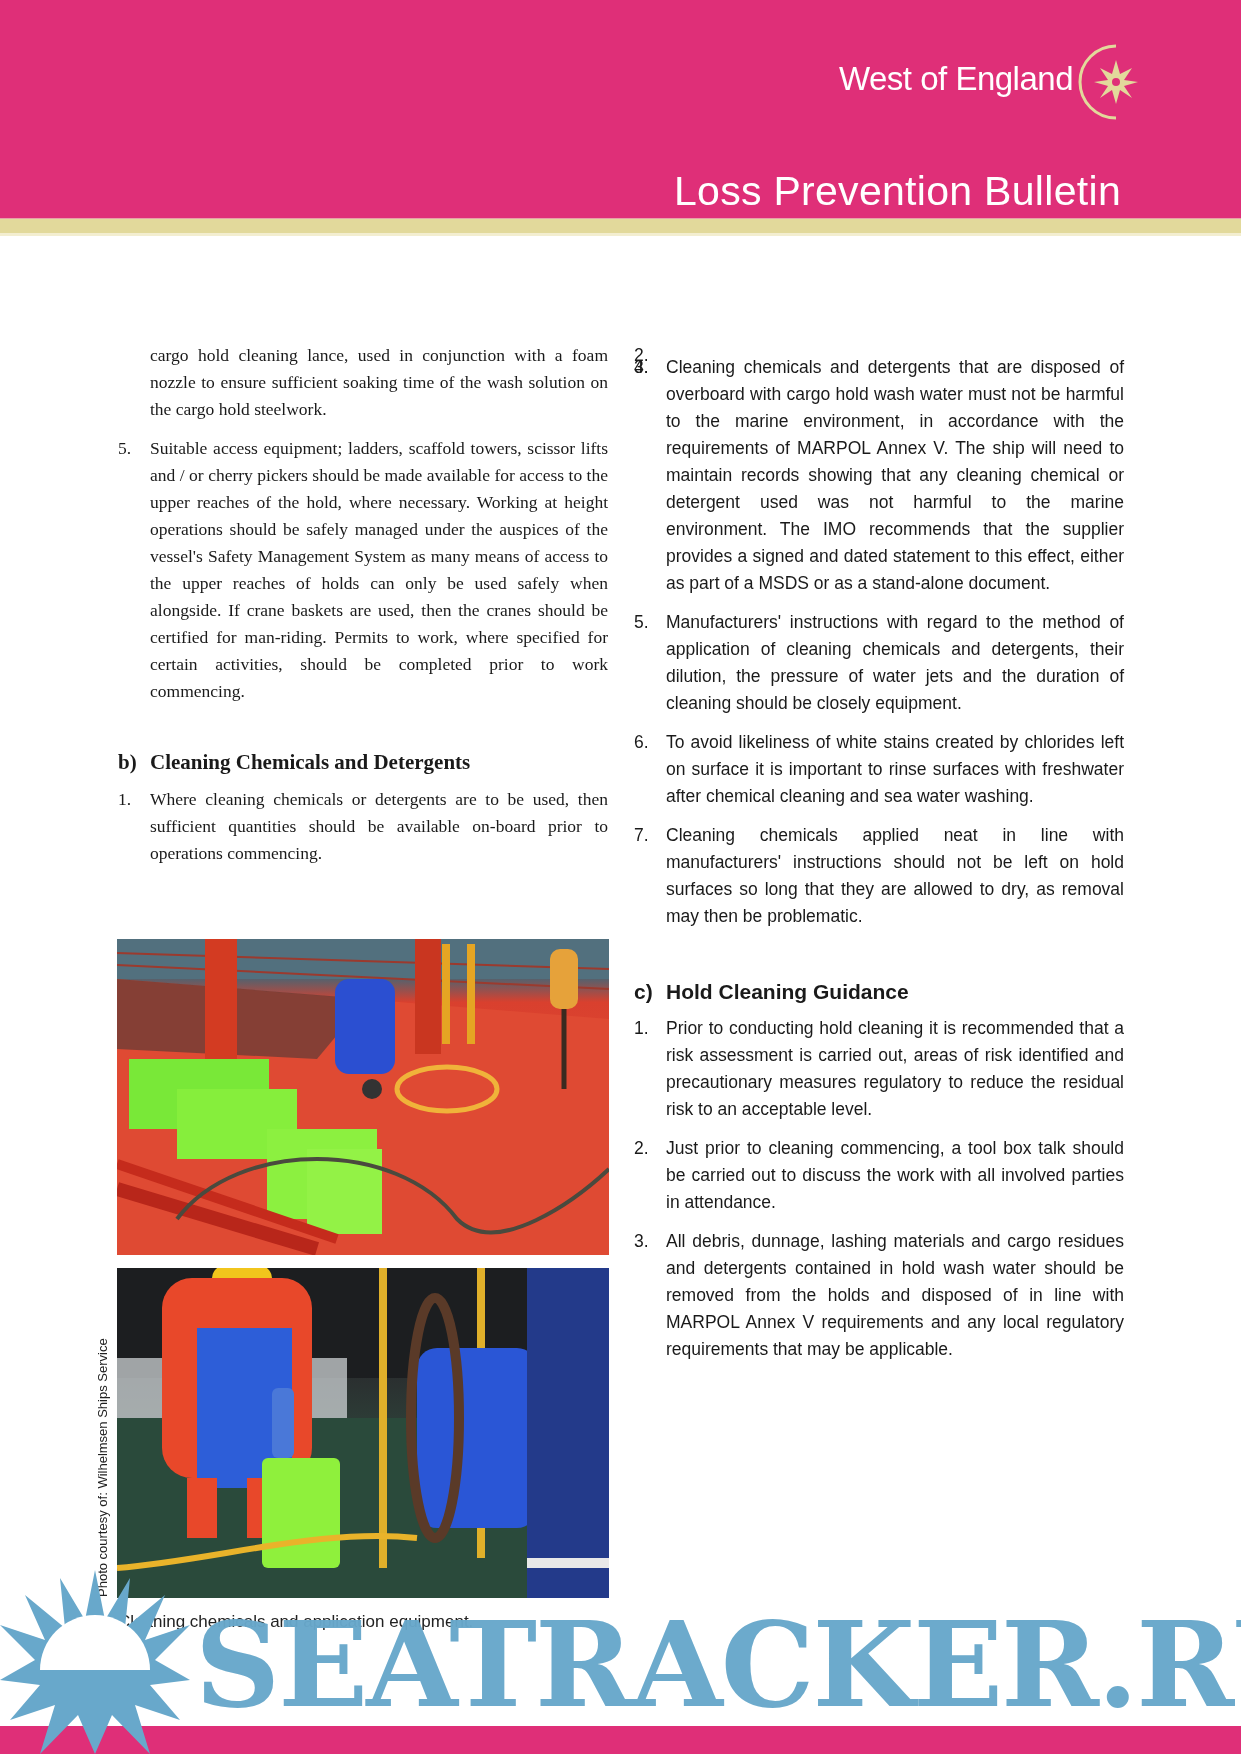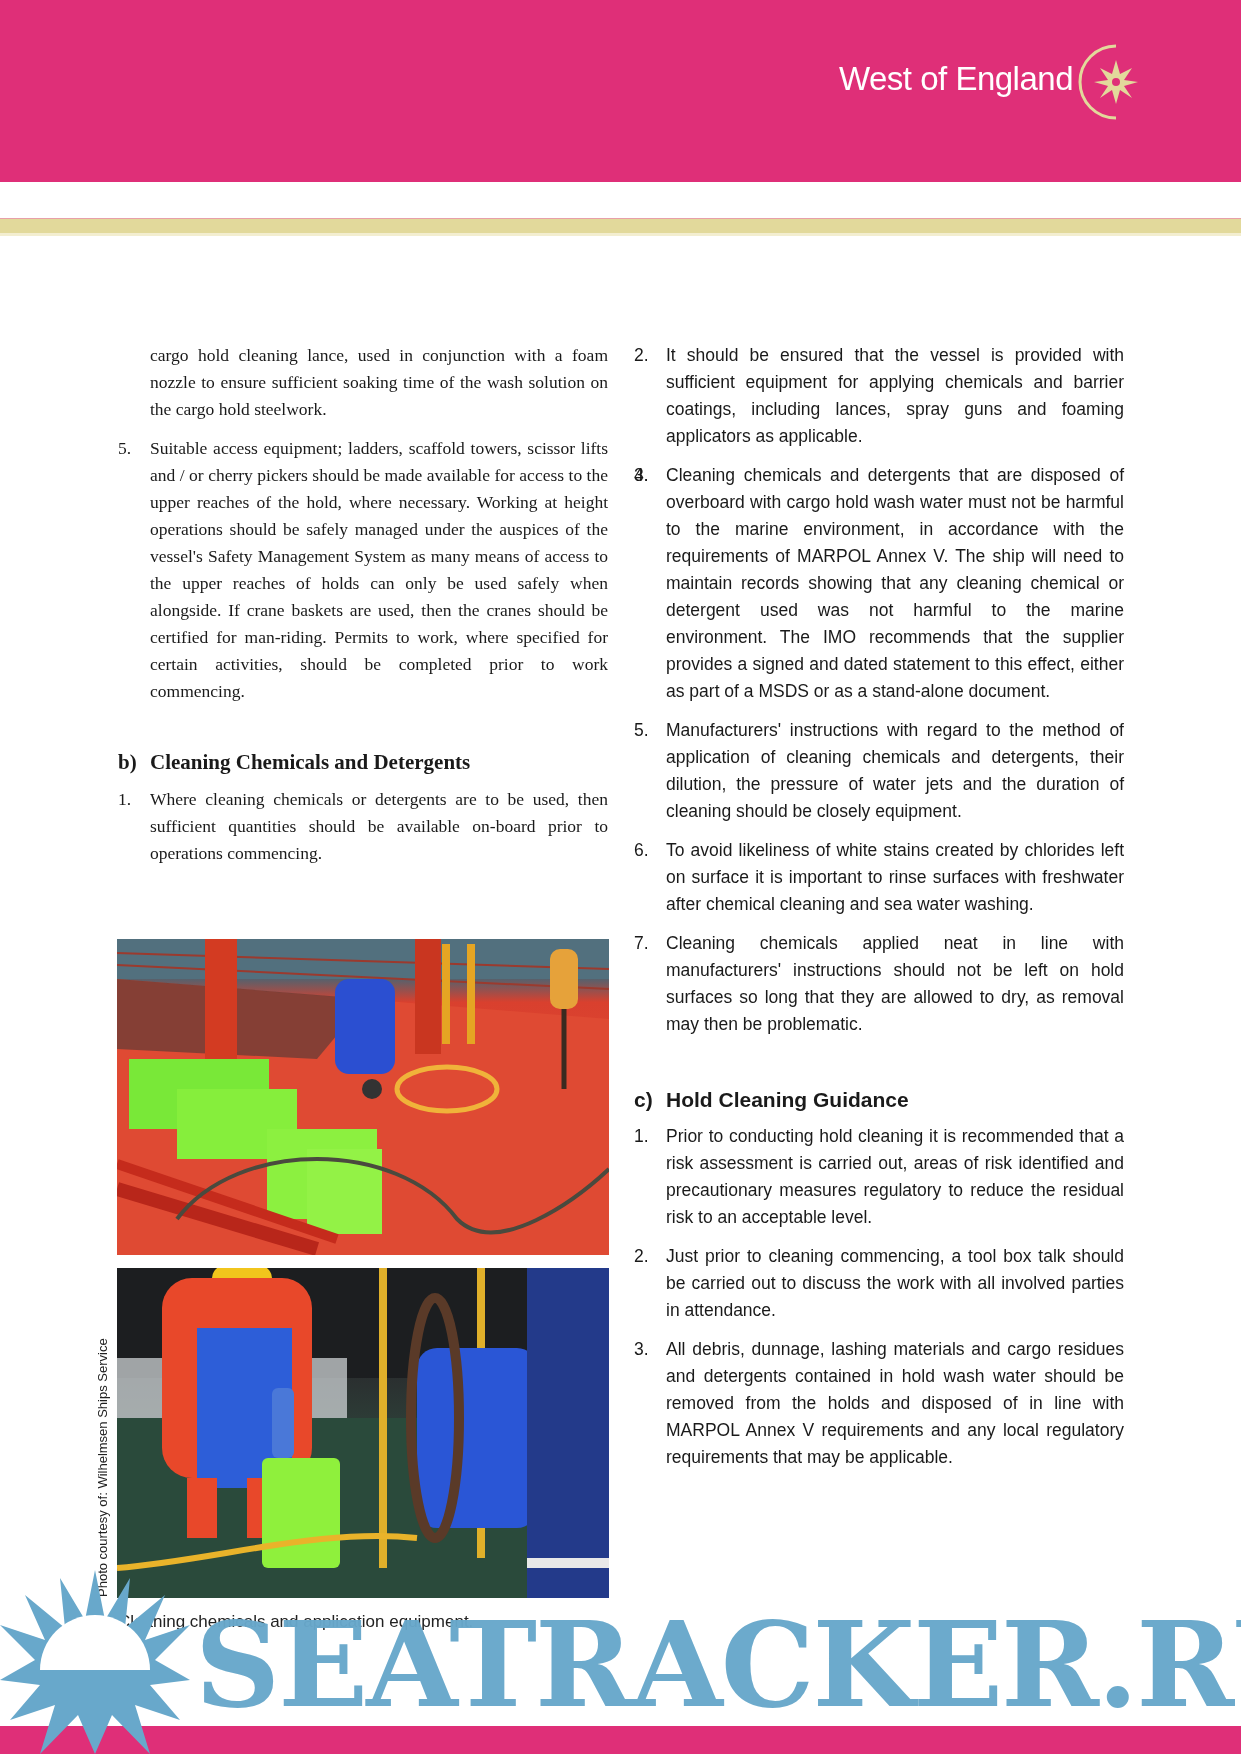--- a/index.html
+++ b/index.html
@@ -1,33 +1,33 @@
 <!DOCTYPE html>
 <html><head>
 <meta charset="utf-8">
 <style>
   html, body { margin: 0; padding: 0; }
   body {
     width: 1241px; height: 1754px; position: relative; overflow: hidden;
     background: #ffffff; font-family: "Liberation Sans", sans-serif; color: #1a1a1a;
   }
   .header {
-    position: absolute; left: 0; top: 0; width: 1241px; height: 182px; background: #df2f78;
+    position: absolute; left: 0; top: 0; width: 1241px; height: 218px; background: #df2f78;
   }
   .header-strip {
     position: absolute; left: 0; top: 218px; width: 1241px; height: 17px; background: #e2d99b;
     border-top: 1px solid #e8a0a8;
   }
   .header-strip-line { position: absolute; left: 0; top: 233px; width: 1241px; height: 3px; background: #f3eed0; }
   .logo-text {
     position: absolute; right: 168px; top: 60px; color: #fff; font-size: 33px; letter-spacing: -0.5px;
   }
   .logo-mark { position: absolute; left: 1076px; top: 42px; width: 72px; height: 80px; }
   .bulletin-title {
-    position: absolute; right: 120px; top: 180px; color: #fff; font-size: 41px; letter-spacing: 0.3px;
+    position: absolute; right: 120px; top: 168px; color: #fff; font-size: 41px; letter-spacing: 0.3px;
   }
   .col { position: absolute; width: 490px; font-size: 17.5px; line-height: 27px; }
   .col-left { left: 118px; top: 342px; font-family: Liberation Serif, serif; }
   .col-right { left: 634px; top: 342px; }
   .item { position: relative; padding-left: 32px; text-align: justify; margin-bottom: 12px; }
   .item .num { position: absolute; left: 0; top: 0; }
   .item.cont { margin-bottom: 12px; }
   .section-heading {
     font-weight: bold; font-size: 21px; position: relative; padding-left: 32px; margin: 44px 0 10px 0;
   }
@@ -129,21 +129,20 @@
     <path d="M0 300 C100 292 200 260 300 270" stroke="#e9b32a" stroke-width="6" fill="none"></path>
   </svg>
 </div>
 
 <div class="photo-credit">Photo courtesy of: Wilhelmsen Ships Service</div>
 <div class="caption">Cleaning chemicals and application equipment.</div>
 
 <div class="col col-right">
   <div class="item">
     <span class="num">2.</span>
-    <span>It should be ensured that the vessel is provided with sufficient equipment for applying chemicals and barrier coatings, including lances, spray guns and foaming applicators as applicable.</span>
   </div>
   <div class="item">
     <span class="num">3.</span>
   </div>
   <div class="item">
     <span class="num">4.</span>
     <span>Cleaning chemicals and detergents that are disposed of overboard with cargo hold wash water must not be harmful to the marine environment, in accordance with the requirements of MARPOL Annex V. The ship will need to maintain records showing that any cleaning chemical or detergent used was not harmful to the marine environment. The IMO recommends that the supplier provides a signed and dated statement to this effect, either as part of a MSDS or as a stand-alone document.</span>
   </div>
   <div class="item">
     <span class="num">5.</span>

